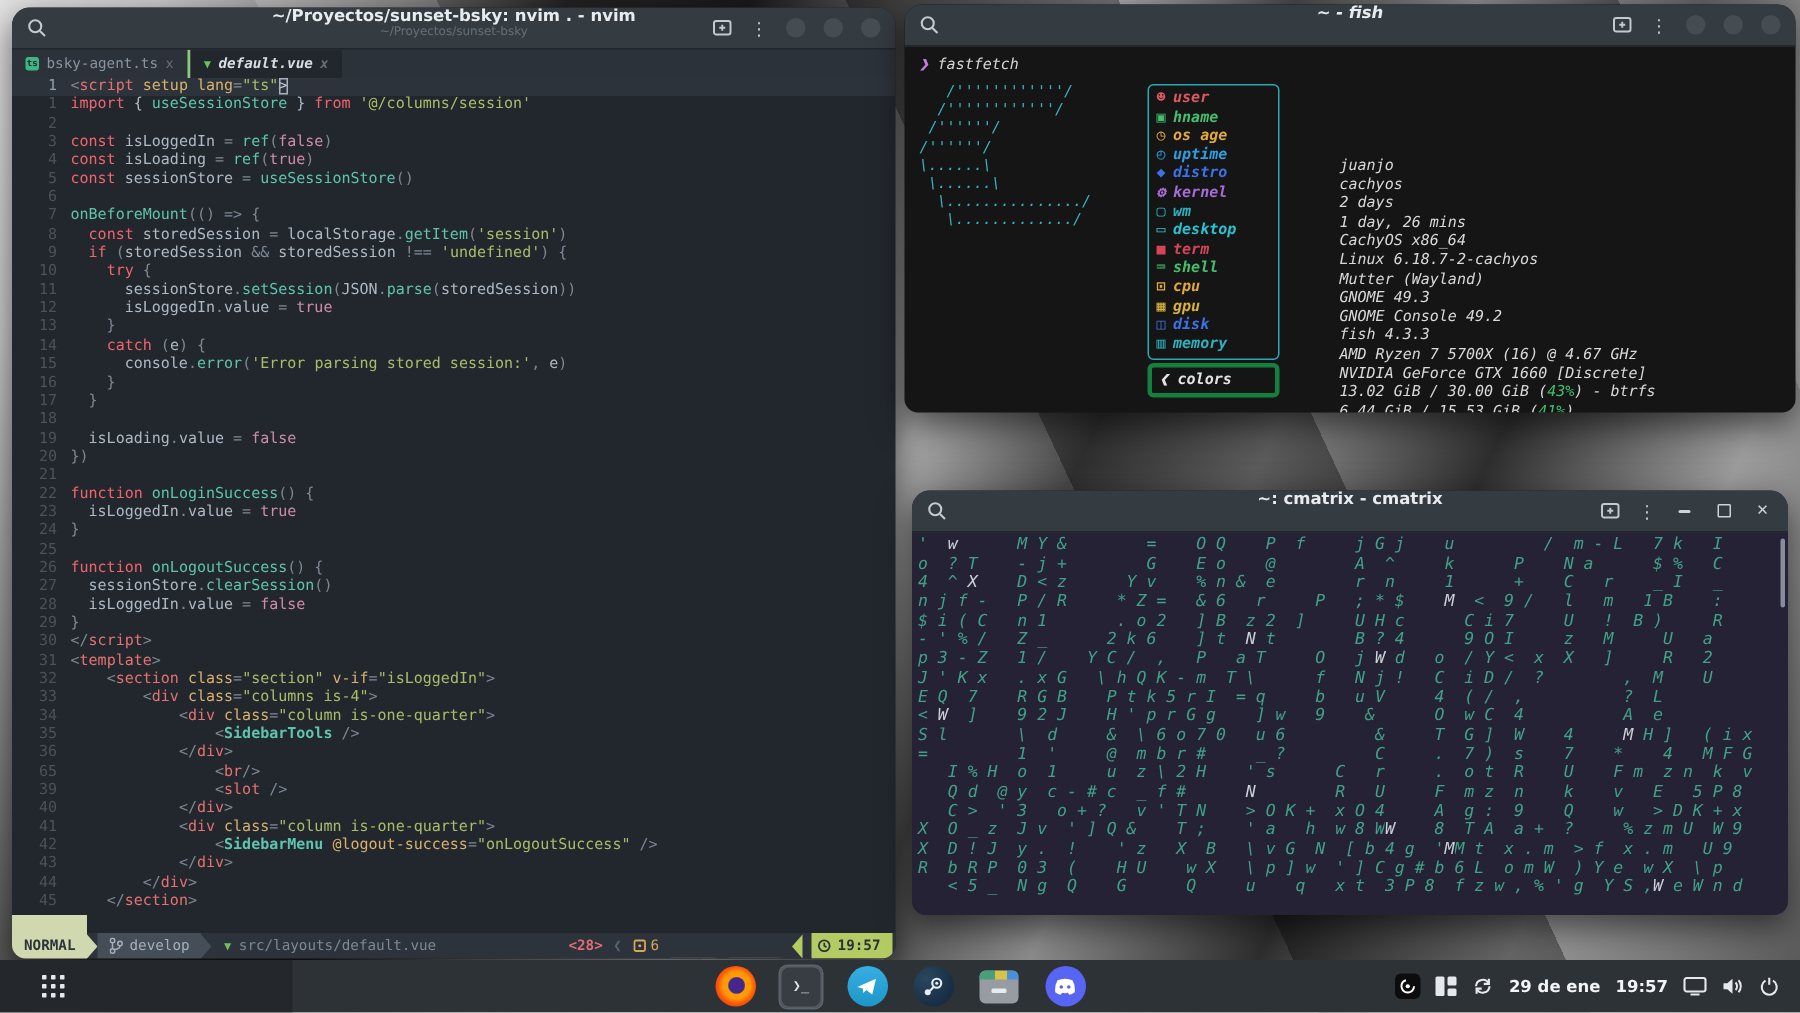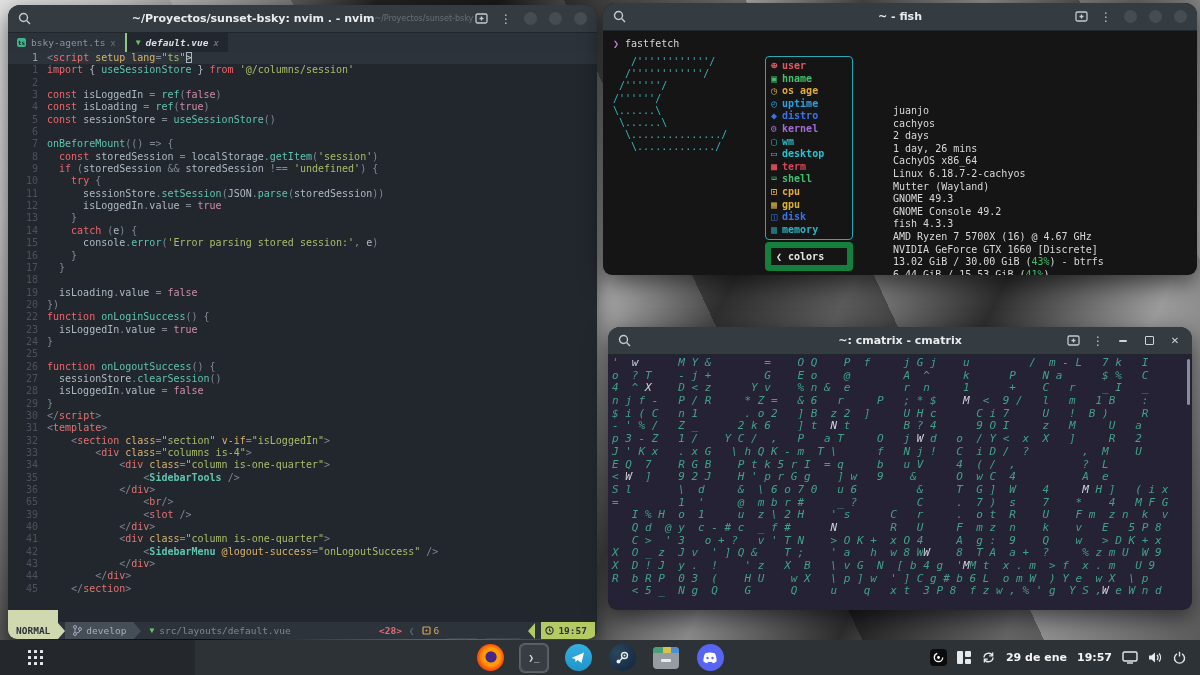--- a/index.html
+++ b/index.html
@@ -9,21 +9,21 @@
       linear-gradient(115deg,#e2e2e2 0%,#c9c9c9 7%,#8e8e8e 14%,#222 25%,#191919 33%,
       #6f6f6f 41%,#ababab 49%,#474747 57%,#8c8c8c 65%,#2e2e2e 75%,#9c9c9c 86%,#565656 100%);}
   .desktop::before{content:"";position:absolute;inset:0;
     background:linear-gradient(245deg,rgba(255,255,255,.25) 0 8%,transparent 8% 30%,
       rgba(0,0,0,.35) 30% 42%,transparent 42% 60%,rgba(255,255,255,.18) 60% 68%,transparent 68%);}
   .window{position:absolute;display:flex;flex-direction:column;
     border-radius:12px 12px 9px 9px;box-shadow:0 8px 22px rgba(0,0,0,.55);overflow:hidden;}
   .titlebar{height:27px;flex:0 0 27px;background:#343b41;display:flex;align-items:center;
     padding:0 10px;position:relative;border-bottom:1px solid #20262b;}
   .tb-center{position:absolute;left:0;right:0;top:0;height:27px;display:flex;
-    flex-direction:row;align-items:center;justify-content:center;pointer-events:none;}
+    flex-direction:column;align-items:center;pointer-events:none;}
   .tb-title{font-size:11px;font-weight:bold;color:#e9ecee;line-height:11px;}
   .tb-sub{font-size:8px;color:#e9ecee;opacity:.28;line-height:9px;}
   .tb-right{margin-left:auto;display:flex;align-items:center;gap:12px;z-index:2;}
   .icon-btn{display:flex;align-items:center;justify-content:center;color:#c4cacf;}
   .kebab{color:#c4cacf;font-size:12px;letter-spacing:0;line-height:10px;}
   .wb-circle{width:13px;height:13px;border-radius:50%;background:#454d53;}
   .wb-glyph{width:14px;height:14px;display:flex;align-items:center;justify-content:center;
     color:#cfd4d8;font-size:10px;}
   .wb-min{width:8px;height:2px;background:#cfd4d8;border-radius:1px;}
   .wb-rest{width:7px;height:7px;border:1.4px solid #cfd4d8;border-radius:1px;}
@@ -62,32 +62,32 @@
   .sl-pos{color:#e06c75;font-weight:bold;}
   .sl-sep{color:#5a636d;}
   .sl-plug{color:#d8a657;display:flex;align-items:center;gap:3px;}
   .sl-pill{background:#3c434b;color:#a4afba;padding:0 7px;height:13px;border-radius:2px;
     display:flex;align-items:center;margin-top:28px;}
   .arrL{width:0;height:0;border-top:8.5px solid transparent;border-bottom:8.5px solid transparent;
     border-right:7px solid #b4ca62;margin-right:-1px;}
   .seg-time{background:#b4ca62;color:#2d333b;font-weight:bold;height:17px;padding:0 8px 0 4px;
     display:flex;align-items:center;gap:4px;}
   
-  #fish{left:603px;top:3px;width:594px;height:272px;background:#151515;}
+  #fish{left:603px;top:3px;width:594px;height:272px;background:#151515;font-style:italic;}
   .fish-body{flex:1;padding:6px 10px;font-family:"DejaVu Sans Mono",monospace;font-size:10px;
     color:#d6d6d6;display:flex;flex-direction:column;overflow:hidden;}
   .promptline{line-height:14px;white-space:pre;}
   .p-arrow{color:#c678dd;font-weight:bold;}
   .fetch{display:flex;margin-top:5px;}
   .ascii{color:#35b5c2;line-height:12.2px;white-space:pre;width:152px;flex:0 0 152px;margin:0;
     font-size:10px;}
   .ffbox{width:88px;flex:0 0 88px;}
   .ffb1{border:1px solid #2aa9b8;border-radius:4px;padding:3px 5px;}
   .ffrow{height:12.6px;line-height:12.6px;display:flex;gap:5px;font-weight:bold;white-space:pre;}
-  .ffb2{border:6px solid #15803d;border-radius:4px;padding:2px 5px;margin-top:2px;color:#e4e4e4;
+  .ffb2{border:3px solid #15803d;border-radius:4px;padding:2px 5px;margin-top:2px;color:#e4e4e4;
     font-weight:bold;height:13px;line-height:13px;white-space:pre;}
   .ffvals{margin-left:40px;padding-top:5px;margin-top:44px;}
   .ffval{height:12.6px;line-height:12.6px;white-space:pre;color:#d9d9d9;}
   .ffgreen{color:#3fbf6b;}
   .dots{display:flex;gap:5px;margin-top:14px;}
   .dot{width:7px;height:7px;border-radius:50%;}
   .fish-tail{margin-top:auto;}
   .tail-dim{color:#3b6ea8;line-height:11px;}
   .cursor-hollow{display:inline-block;width:6px;height:11px;border:1px solid #c9c9c9;
     vertical-align:-2px;margin-left:4px;}
@@ -195,20 +195,21 @@
         <div class="code-row"><span class="gut">11</span><span class="ctext"><span class="tk-v">      sessionStore</span><span class="tk-p">.</span><span class="tk-f">setSession</span><span class="tk-p">(</span><span class="tk-v">JSON</span><span class="tk-p">.</span><span class="tk-f">parse</span><span class="tk-p">(</span><span class="tk-v">storedSession</span><span class="tk-p">))</span></span></div>
         <div class="code-row"><span class="gut">12</span><span class="ctext"><span class="tk-v">      isLoggedIn</span><span class="tk-p">.</span><span class="tk-v">value</span><span class="tk-o"> = </span><span class="tk-b">true</span></span></div>
         <div class="code-row"><span class="gut">13</span><span class="ctext"><span class="tk-p">    }</span></span></div>
         <div class="code-row"><span class="gut">14</span><span class="ctext"><span class="tk-v">    </span><span class="tk-k">catch</span><span class="tk-p"> (</span><span class="tk-v">e</span><span class="tk-p">) {</span></span></div>
         <div class="code-row"><span class="gut">15</span><span class="ctext"><span class="tk-v">      console</span><span class="tk-p">.</span><span class="tk-f">error</span><span class="tk-p">(</span><span class="tk-s">'Error parsing stored session:'</span><span class="tk-p">, </span><span class="tk-v">e</span><span class="tk-p">)</span></span></div>
         <div class="code-row"><span class="gut">16</span><span class="ctext"><span class="tk-p">    }</span></span></div>
         <div class="code-row"><span class="gut">17</span><span class="ctext"><span class="tk-p">  }</span></span></div>
         <div class="code-row"><span class="gut">18</span><span class="ctext"></span></div>
         <div class="code-row"><span class="gut">19</span><span class="ctext"><span class="tk-v">  isLoading</span><span class="tk-p">.</span><span class="tk-v">value</span><span class="tk-o"> = </span><span class="tk-b">false</span></span></div>
         <div class="code-row"><span class="gut">20</span><span class="ctext"><span class="tk-p">})</span></span></div>
+        <div class="code-row"><span class="gut">21</span><span class="ctext"></span></div>
         <div class="code-row"><span class="gut">22</span><span class="ctext"><span class="tk-k">function</span><span class="tk-f"> onLoginSuccess</span><span class="tk-p">() {</span></span></div>
         <div class="code-row"><span class="gut">23</span><span class="ctext"><span class="tk-v">  isLoggedIn</span><span class="tk-p">.</span><span class="tk-v">value</span><span class="tk-o"> = </span><span class="tk-b">true</span></span></div>
         <div class="code-row"><span class="gut">24</span><span class="ctext"><span class="tk-p">}</span></span></div>
         <div class="code-row"><span class="gut">25</span><span class="ctext"></span></div>
         <div class="code-row"><span class="gut">26</span><span class="ctext"><span class="tk-k">function</span><span class="tk-f"> onLogoutSuccess</span><span class="tk-p">() {</span></span></div>
         <div class="code-row"><span class="gut">27</span><span class="ctext"><span class="tk-v">  sessionStore</span><span class="tk-p">.</span><span class="tk-f">clearSession</span><span class="tk-p">()</span></span></div>
         <div class="code-row"><span class="gut">28</span><span class="ctext"><span class="tk-v">  isLoggedIn</span><span class="tk-p">.</span><span class="tk-v">value</span><span class="tk-o"> = </span><span class="tk-b">false</span></span></div>
         <div class="code-row"><span class="gut">29</span><span class="ctext"><span class="tk-p">}</span></span></div>
         <div class="code-row"><span class="gut">30</span><span class="ctext"><span class="tk-p">&lt;/</span><span class="tk-t">script</span><span class="tk-p">&gt;</span></span></div>
         <div class="code-row"><span class="gut">31</span><span class="ctext"><span class="tk-p">&lt;</span><span class="tk-t">template</span><span class="tk-p">&gt;</span></span></div>

